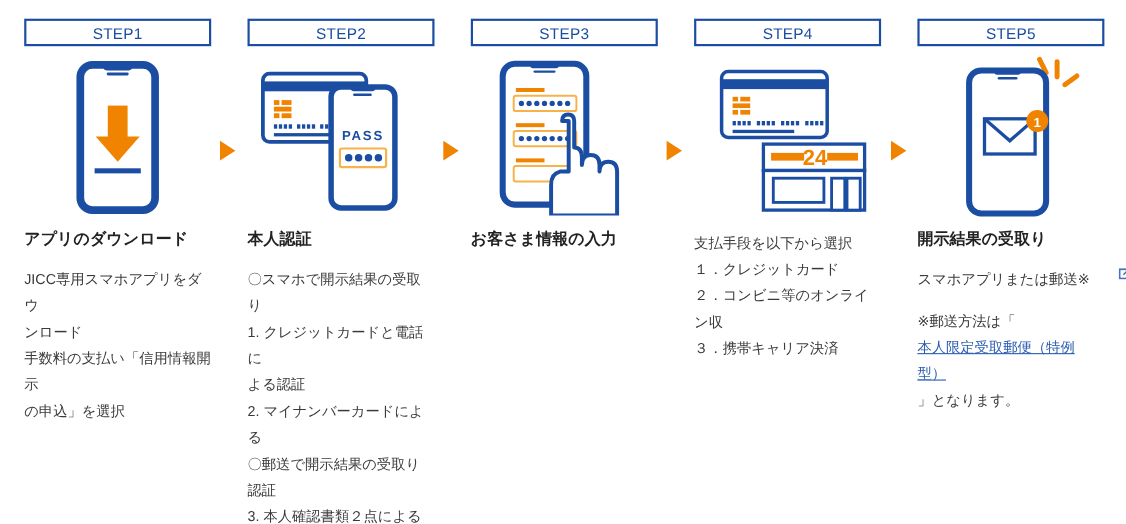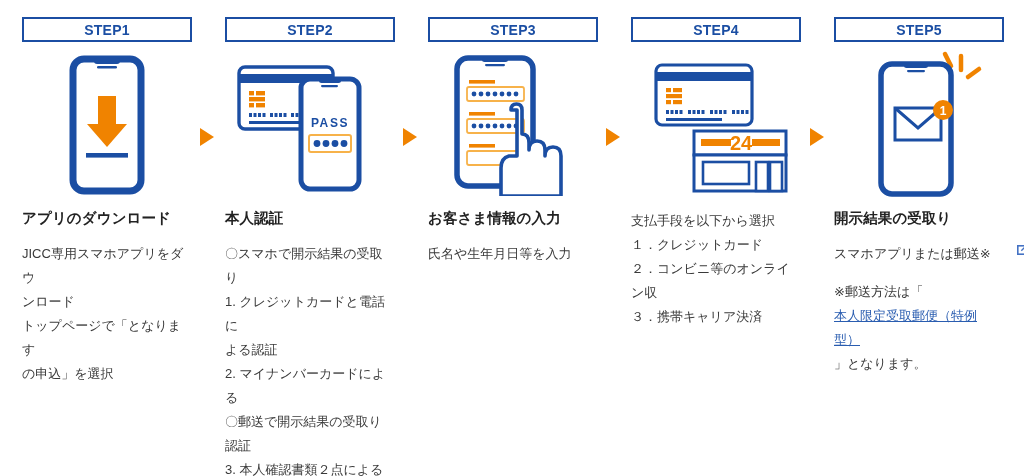--- a/index.html
+++ b/index.html
@@ -36,21 +36,21 @@
   
   .step-box {
     height: 25px;
     margin-top: 17px;
     border: 2px solid #1b4ea3;
     background: #ffffff;
     display: flex;
     align-items: center;
     justify-content: center;
     color: #1b4ea3;
-    font-weight: bold;
+    font-weight: normal;
     font-size: 14px;
     letter-spacing: 0.2px;
   }
   
   .icon-area {
     height: 165px;
     display: flex;
     align-items: center;
     justify-content: center;
     position: relative;
@@ -118,21 +118,21 @@
             <polygon points="28,70 68,70 48,93"></polygon>
           </g>
           <rect x="27" y="99" width="42" height="4.6" fill="#1b4ea3"></rect>
         </svg>
       </div>
       <div class="txt-area">
         <div class="heading">アプリのダウンロード</div>
         <div class="body-text">
           <p>JICC専用スマホアプリをダウ</p>
           <p>ンロード</p>
-          <p>トップページで「となります</p>
+          <p>手数料の支払い「信用情報開示</p>
           <p>の申込」を選択</p>
         </div>
       </div>
     </div>
   </div>
 
   <div class="col">
     <div class="col-inner">
       <div class="step-box">STEP2</div>
       <div class="icon-area">
@@ -227,23 +227,20 @@
             <rect x="18" y="97" width="57" height="14" rx="2" fill="#fff" stroke="#f7b24a" stroke-width="1.8"></rect>
           </g>
 
           <g fill="#ffffff" stroke="#1b4ea3" stroke-width="3.6" stroke-linejoin="round" stroke-linecap="round">
             <path d="M68 56 v46 h-8 q-8 2 -8 12 v28 h60 v-40 q0 -9 -8 -9 q-8 0 -8 9 v-6 q0 -9 -8 -9 q-8 0 -8 9 v-7 q0 -9 -7 -9 l0 -24 q0 -6 -5.5 -6 q-5.5 0 -5.5 6 z"></path>
           </g>
         </svg>
       </div>
       <div class="txt-area">
         <div class="heading">お客さま情報の入力</div>
-        <div class="body-text">
-          <p>氏名や生年月日等を入力</p>
-        </div>
       </div>
     </div>
   </div>
 
   <div class="col">
     <div class="col-inner">
       <div class="step-box">STEP4</div>
       <div class="icon-area">
         <svg width="152" height="136" viewBox="0 0 152 136">
 

